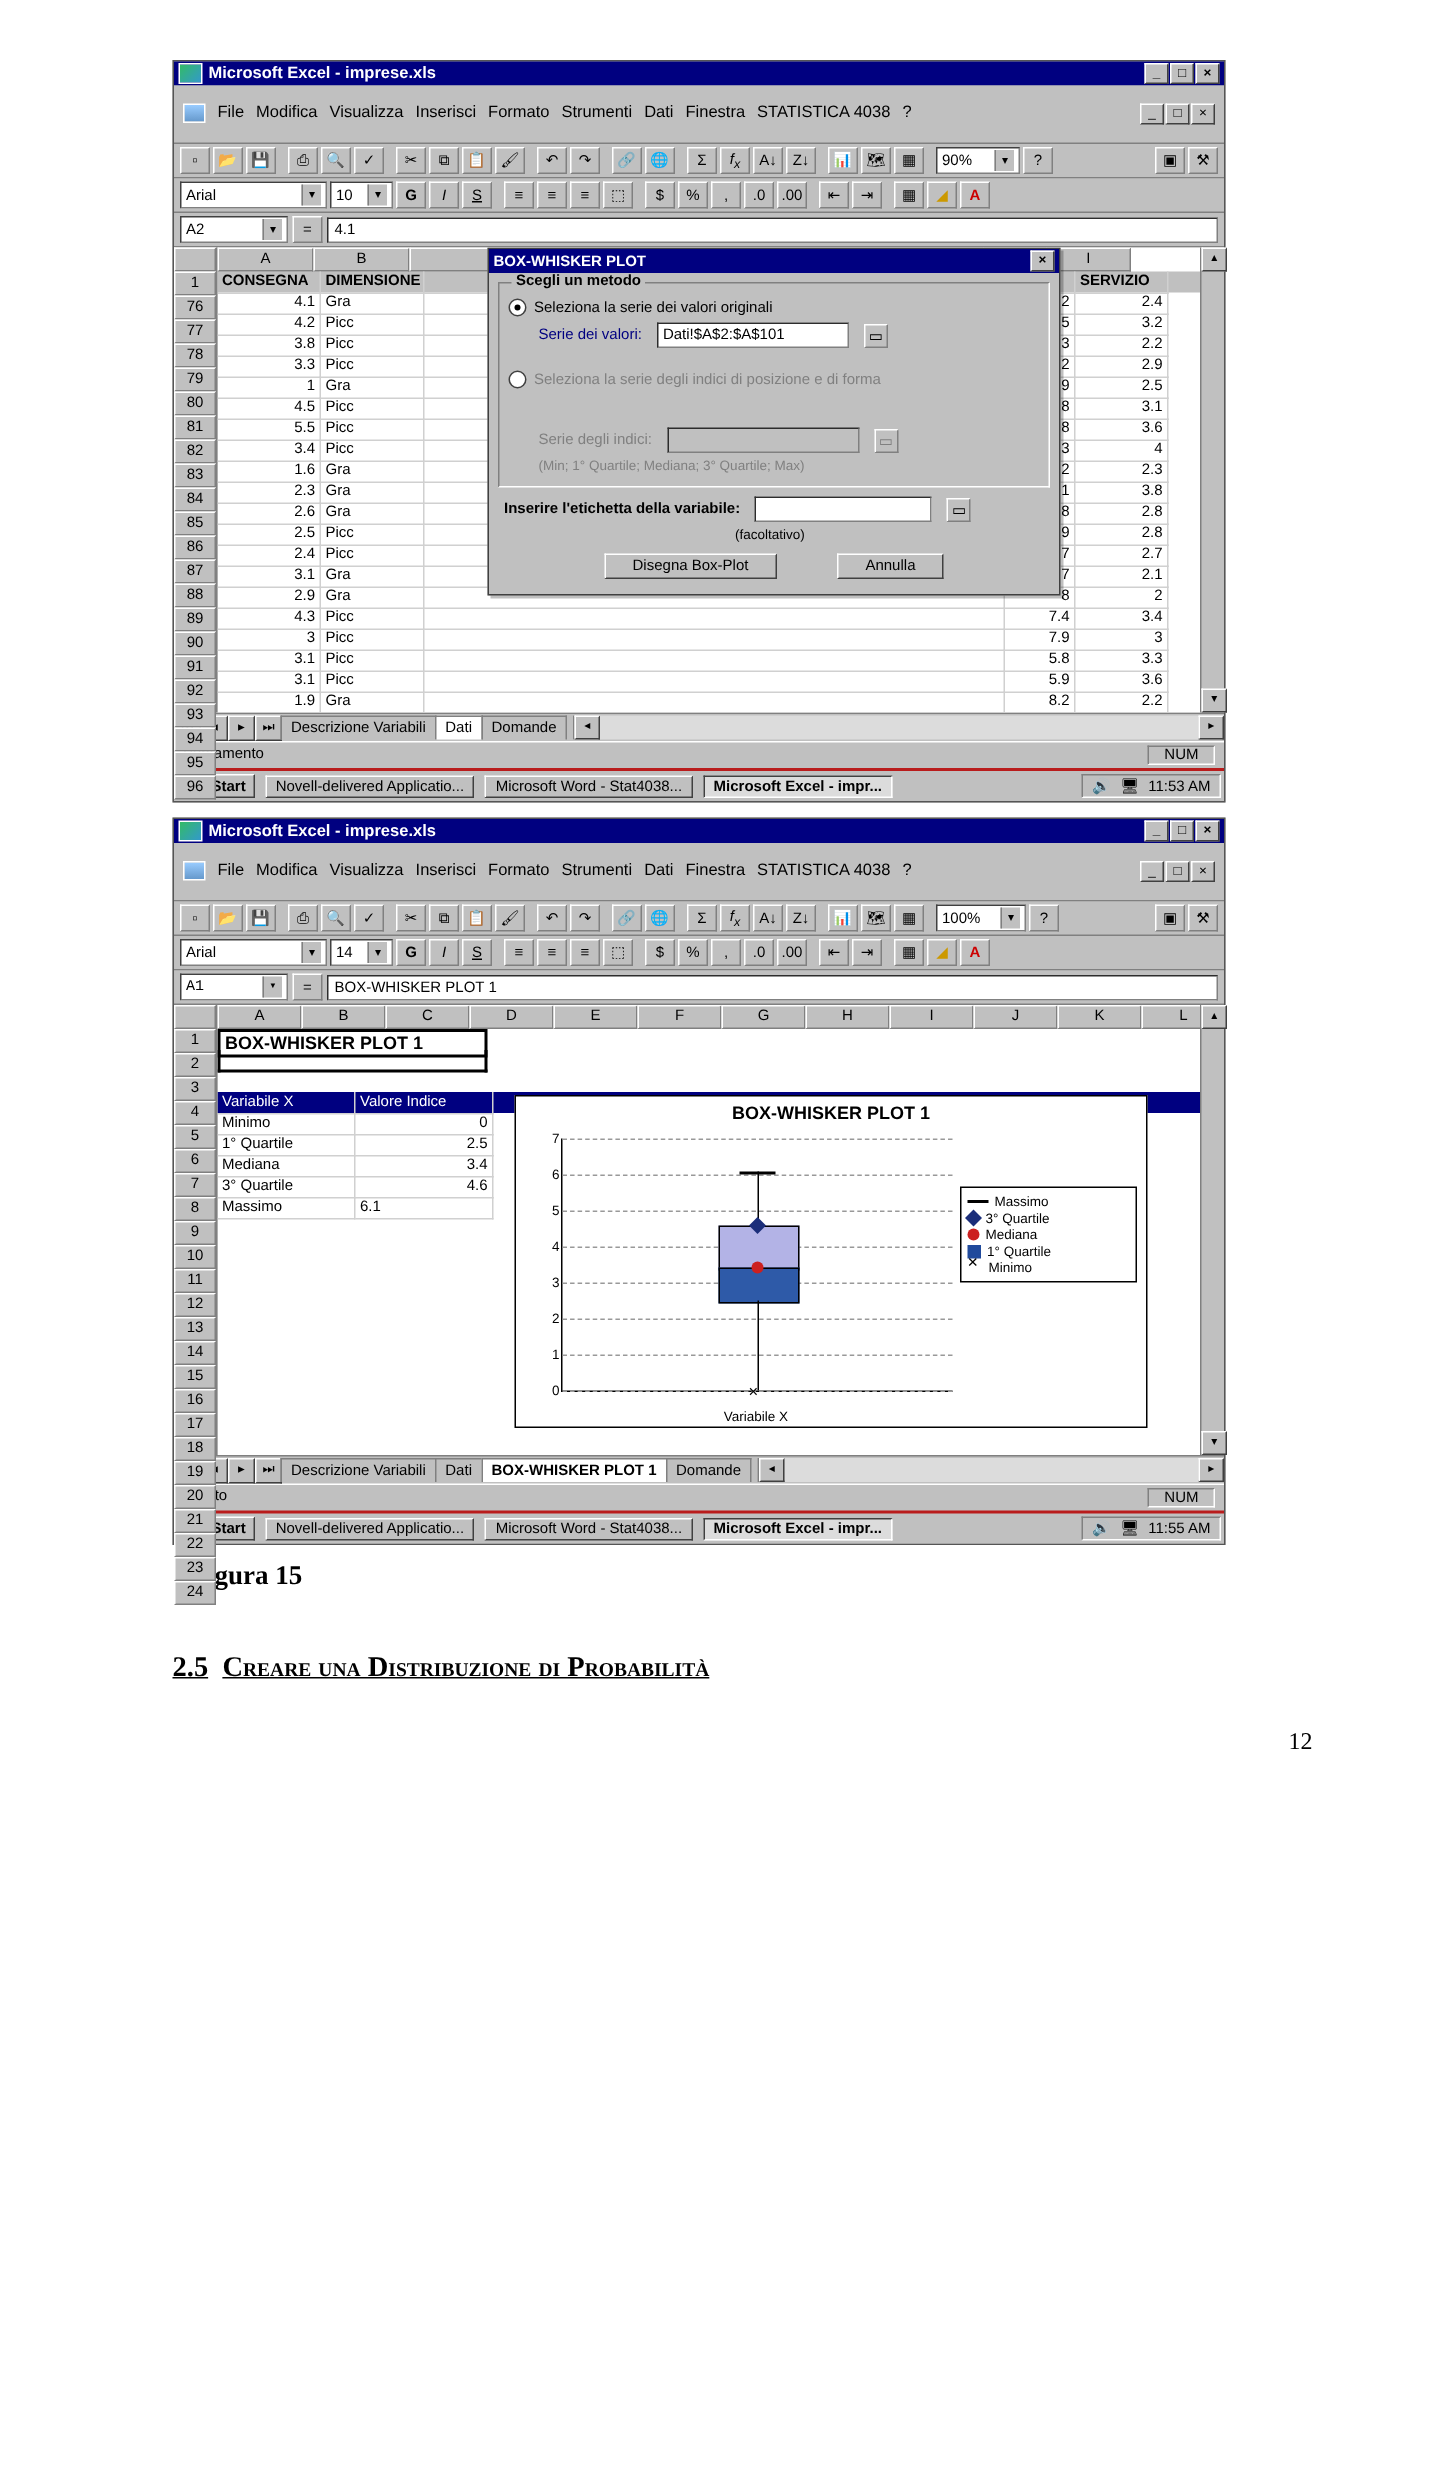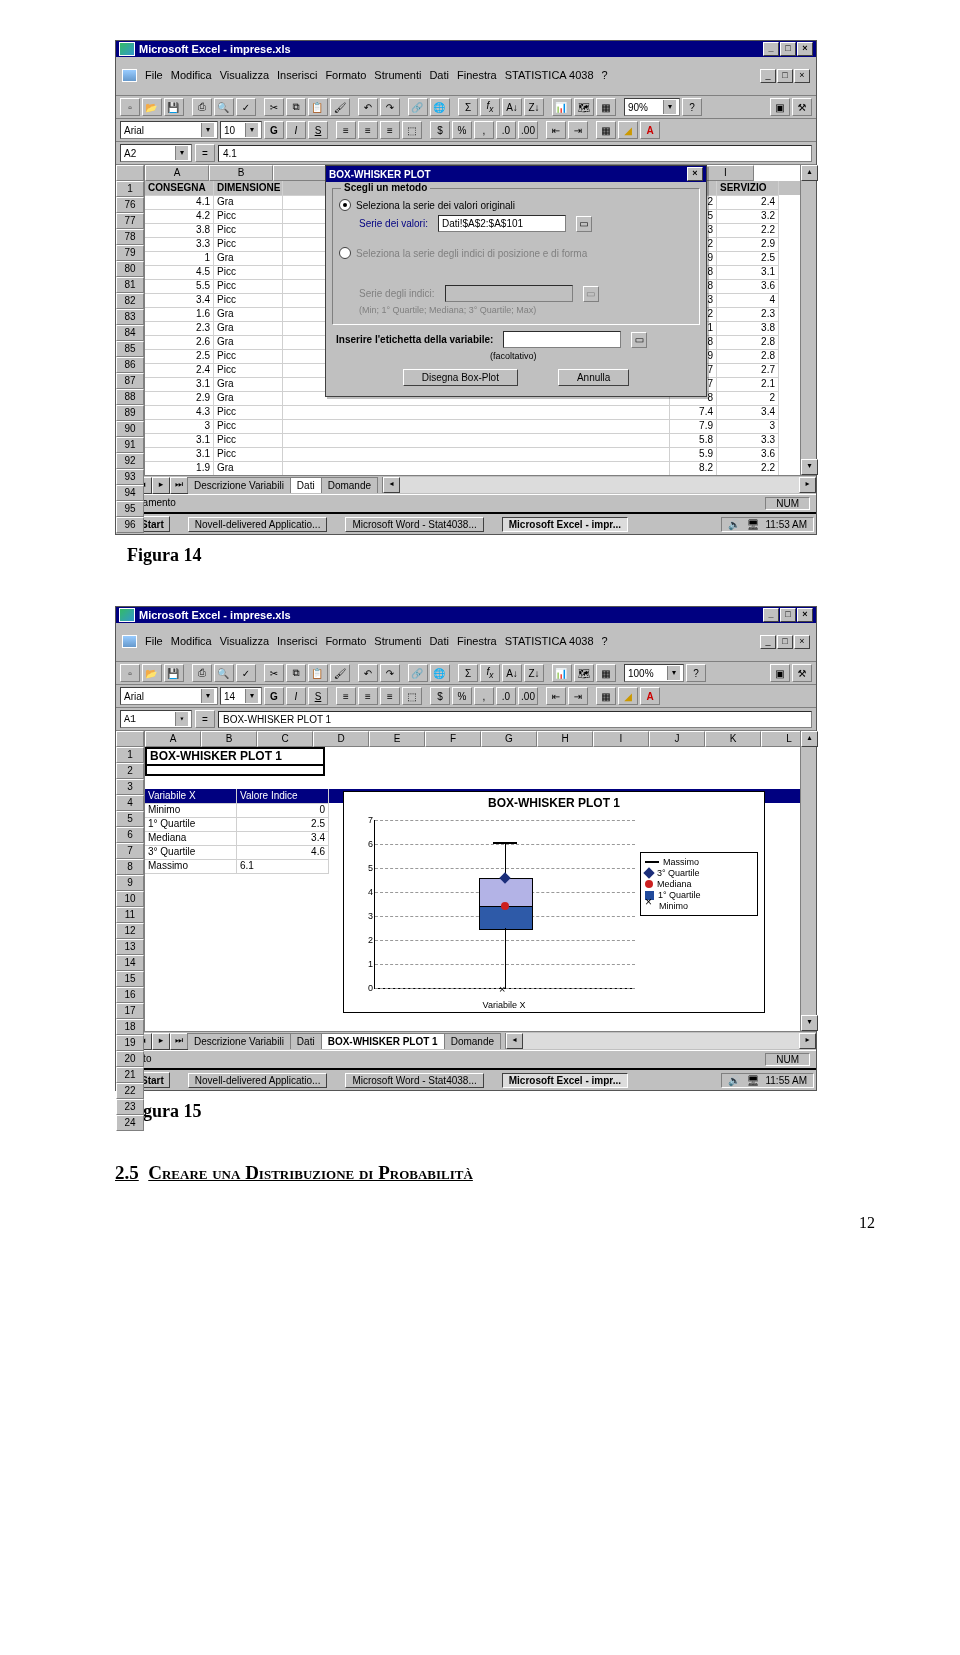--- a/index.html
+++ b/index.html
@@ -181,22 +181,22 @@
   .statusbar {
     background:#c0c0c0; display:flex; justify-content:space-between;
     padding:2px 6px; font-size:10px; border-top:1px solid #fff;
   }
   .statusbar .cell-sunken {
     border:1px solid #808080; border-top-color:#808080; border-left-color:#808080;
     border-right-color:#fff; border-bottom-color:#fff;
     padding:0 10px; background:#c0c0c0;
   }
   .taskbar {
-    background:#c0c0c0; display:flex; align-items:center; gap:18px;
-    padding:2px; border-top:2px solid #000000;
+    background:#c0c0c0; display:flex; align-items:center; gap:7px;
+    padding:2px; border-top:2px solid #b91c1c;
     font-size:10px;
   }
   .startbtn {
     display:flex; align-items:center; gap:3px;
     border:1px solid #fff; border-right-color:#404040; border-bottom-color:#404040;
     padding:1px 5px; font-weight:bold; background:#c0c0c0;
   }
   .flag {
     width:14px;height:12px;
     background:
@@ -724,21 +724,20 @@
           <span>Microsoft Excel - impr...</span>
         </div>
     <div class="tray">
       <span>🔊</span>
       <span>🖥</span>
       <span>11:53 AM</span>
     </div>
   </div>
 </div>
 
-<div class="caption">Figura 14</div>
 
 <div class="screenshot" style="width:700px;">
   <div class="titlebar">
     <div class="left">
           <span class="sysicon"></span>
       <span>Microsoft Excel - imprese.xls</span>
         </div>
     <div class="winbtns">
       <div class="winbtn">_</div>
       <div class="winbtn">□</div>

